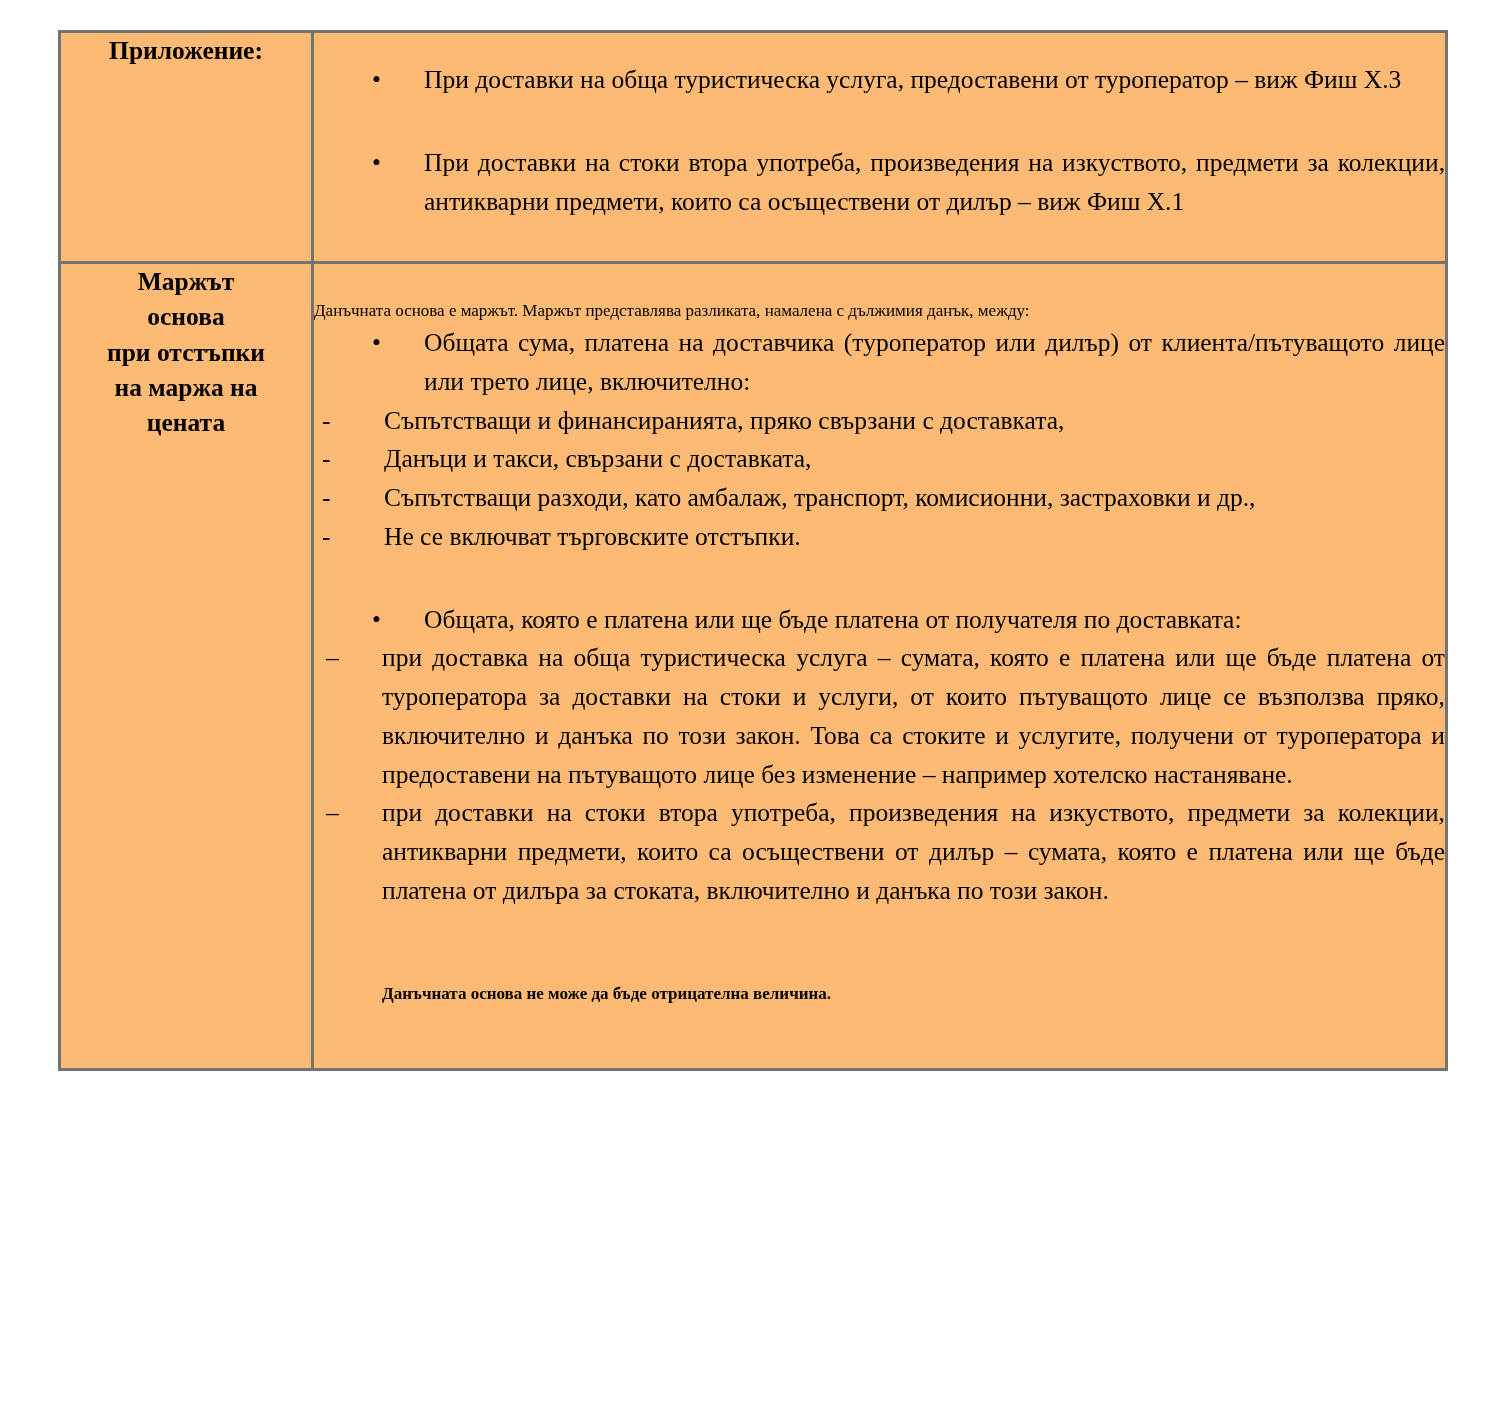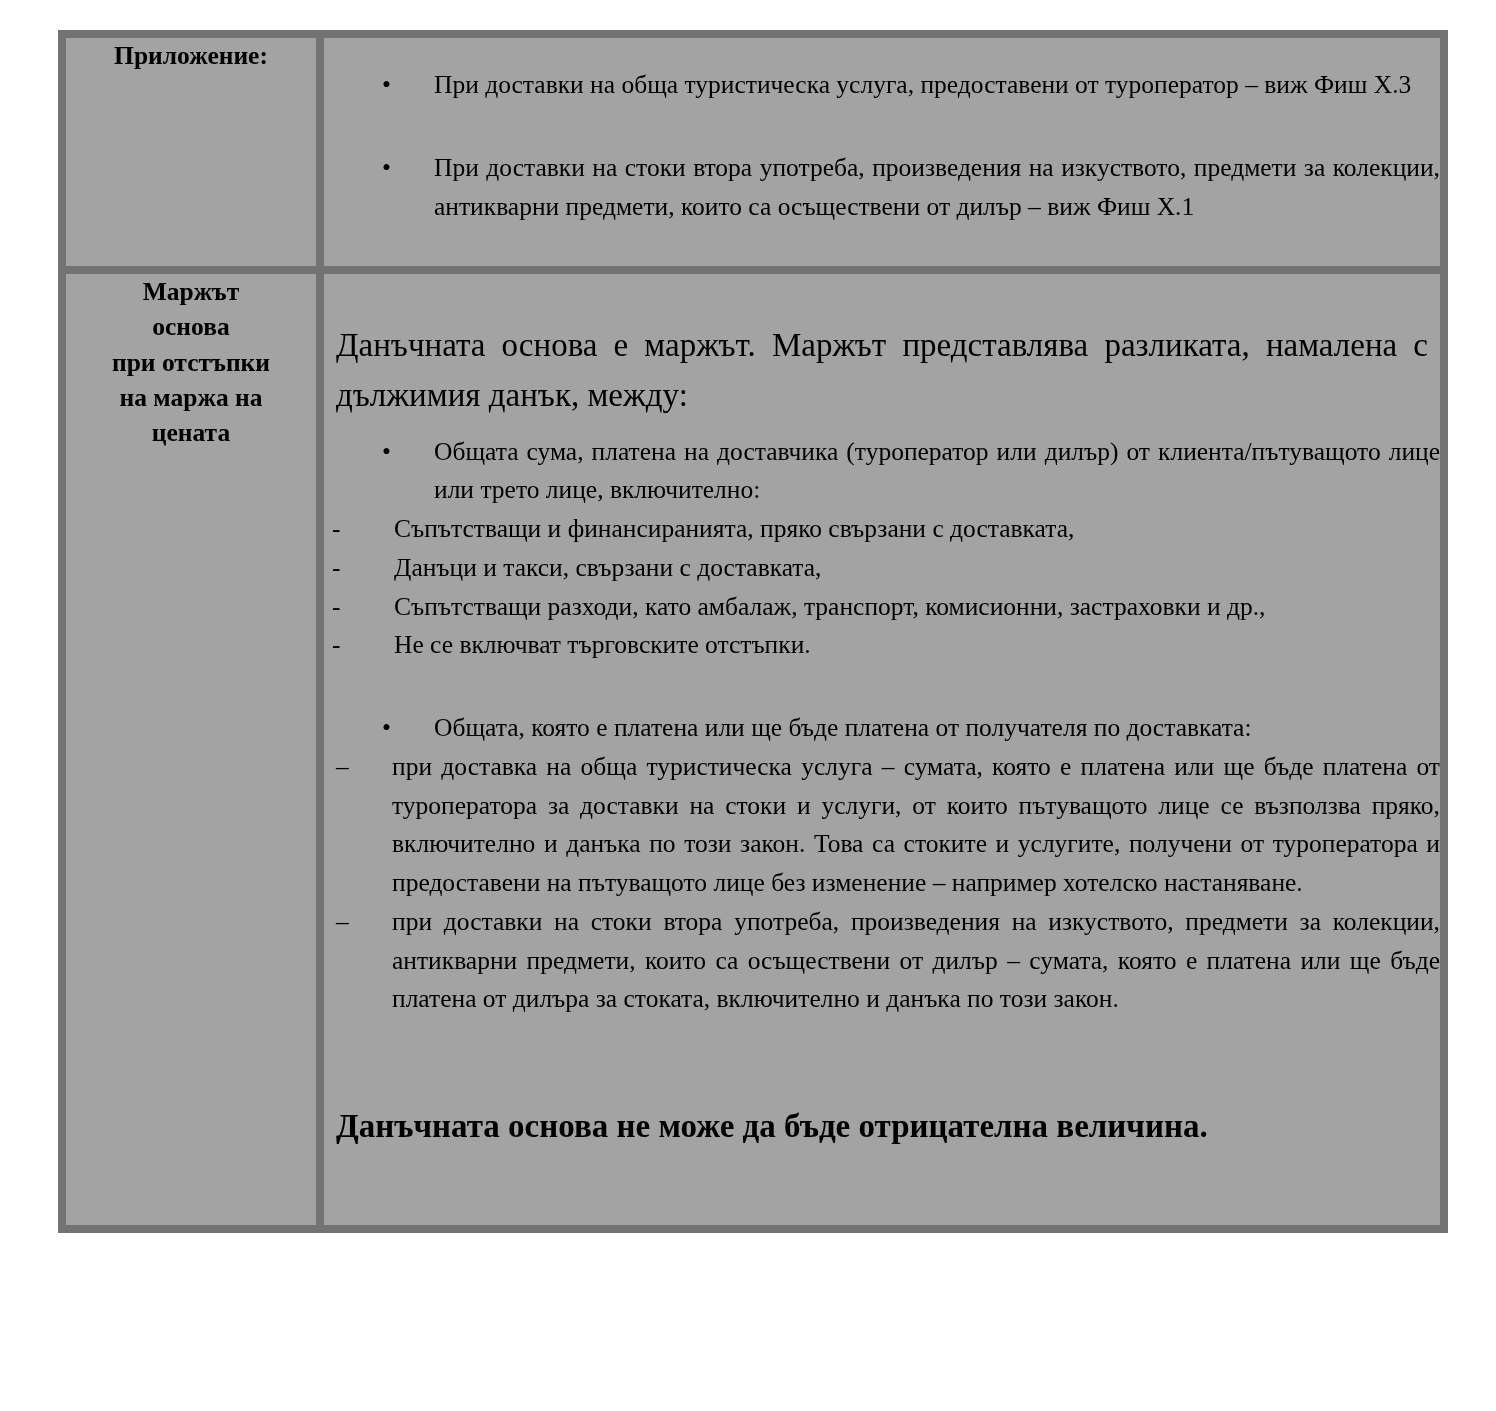--- a/index.html
+++ b/index.html
@@ -26,24 +26,24 @@
   table.doc-table {
     position: absolute;
     left: 58px;
     top: 30px;
     width: 1390px;
     border-collapse: collapse;
     table-layout: fixed;
   }
 
   table.doc-table td {
-    border: 8px solid #737373;
+    border: 3px solid #737373;
     vertical-align: top;
     padding: 0;
-    background: #a3a3a3;
+    background: #fdba74;
   }
 
   td.label-cell {
     width: 250px;
     text-align: center;
     vertical-align: middle;
     font-weight: bold;
     font-size: 25.5px;
     line-height: 1.38;
     padding: 10px 12px;
@@ -84,22 +84,22 @@
   .r1-inner ul.bullets > li:nth-child(2) {
     margin-top: 44px;
   }
 
   
   .r2-inner {
     padding: 34px 0 56px 0;
   }
 
   p.para {
-    margin: 12px;
-    font-size: 33px;
+    margin: 0;
+    font-size: 17px;
     line-height: 1.52;
     text-align: justify;
   }
 
   .intro-para {
     margin-bottom: 42px;
   }
 
   ul.bullets.sub {
     margin: 0;
@@ -139,20 +139,21 @@
   }
 
   .gap-mid { height: 44px; }
   .gap-final { height: 70px; }
   .gap-tail { height: 6px; }
 
   .final-line {
     font-weight: bold;
     font-size: 25.5px;
     line-height: 1.52;
+    padding-left: 68px;
   }
 
   b, strong { font-weight: normal; }
 </style>
 </head>
 <body>
 
 <div class="page">
 
   <table class="doc-table">

